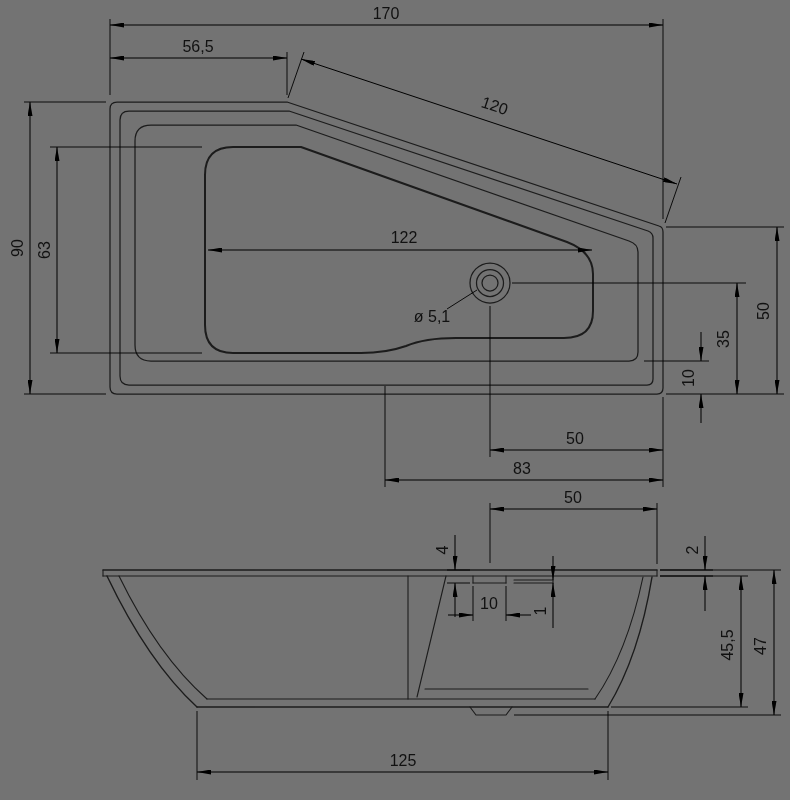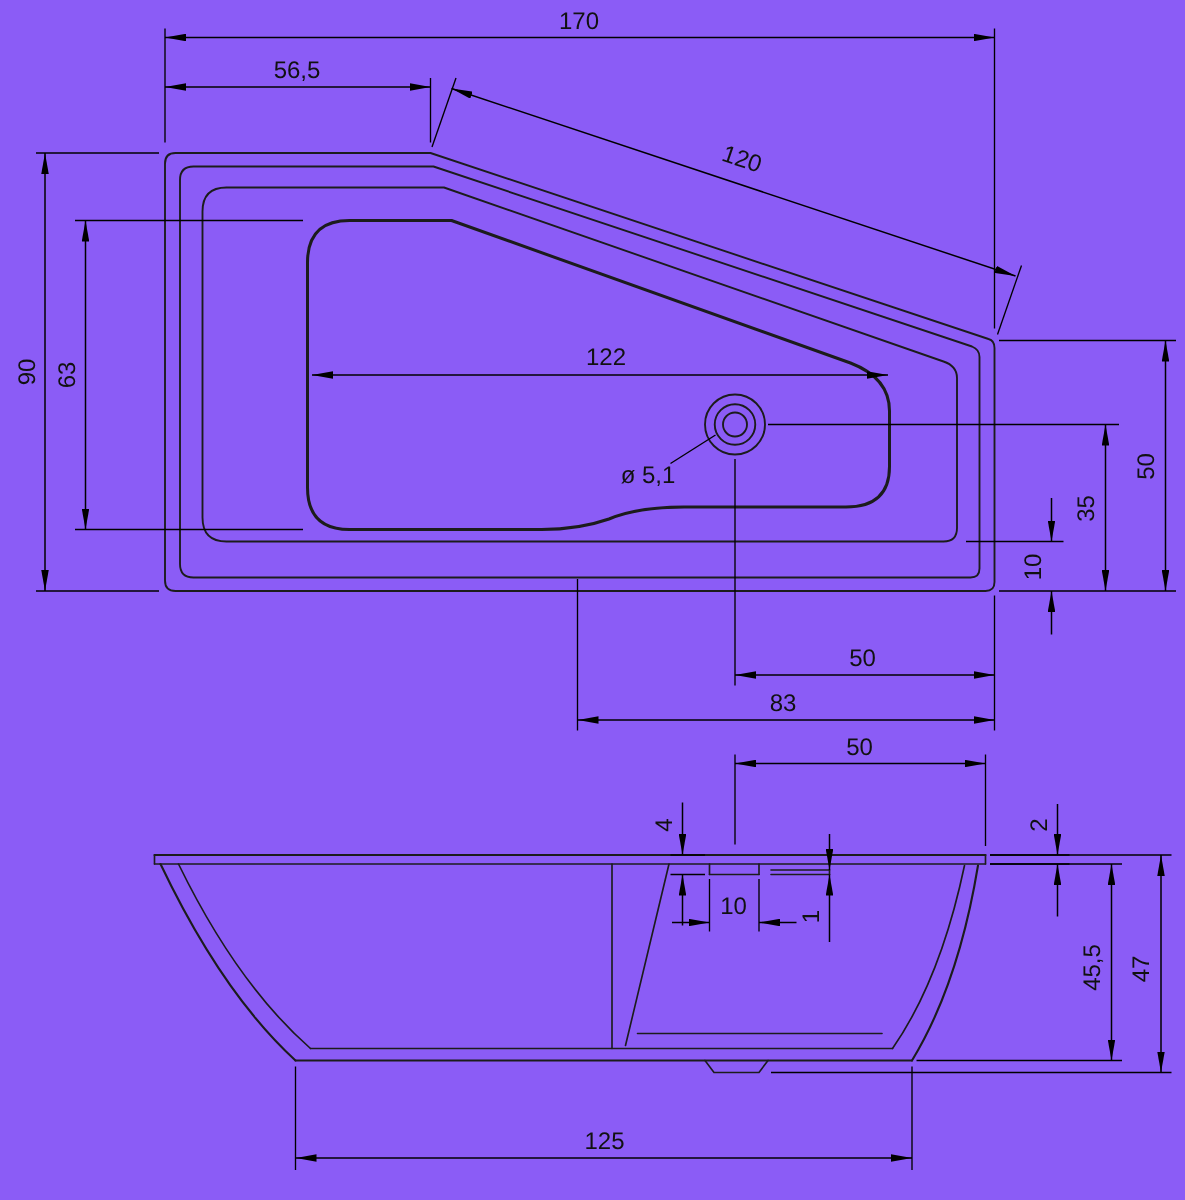--- a/index.html
+++ b/index.html
@@ -1,19 +1,19 @@
 <!DOCTYPE html>
 <html><head>
 <meta charset="utf-8">
 <style>
   html,body{margin:0;padding:0;background:#ffffff;}
   .canvas{
     position:relative;
     width:790px;height:800px;
-    background:#8b5cf6;
+    background:#737373;
     font-family:"Liberation Sans", sans-serif;
     overflow:hidden;
   }
   svg{display:block;}
   text{
     font-family:"Liberation Sans", sans-serif;
     font-size:16px;
     fill:#111111;
   }
   .contour{fill:none;stroke:#1c1c1c;stroke-width:1.25;stroke-linejoin:round;}

